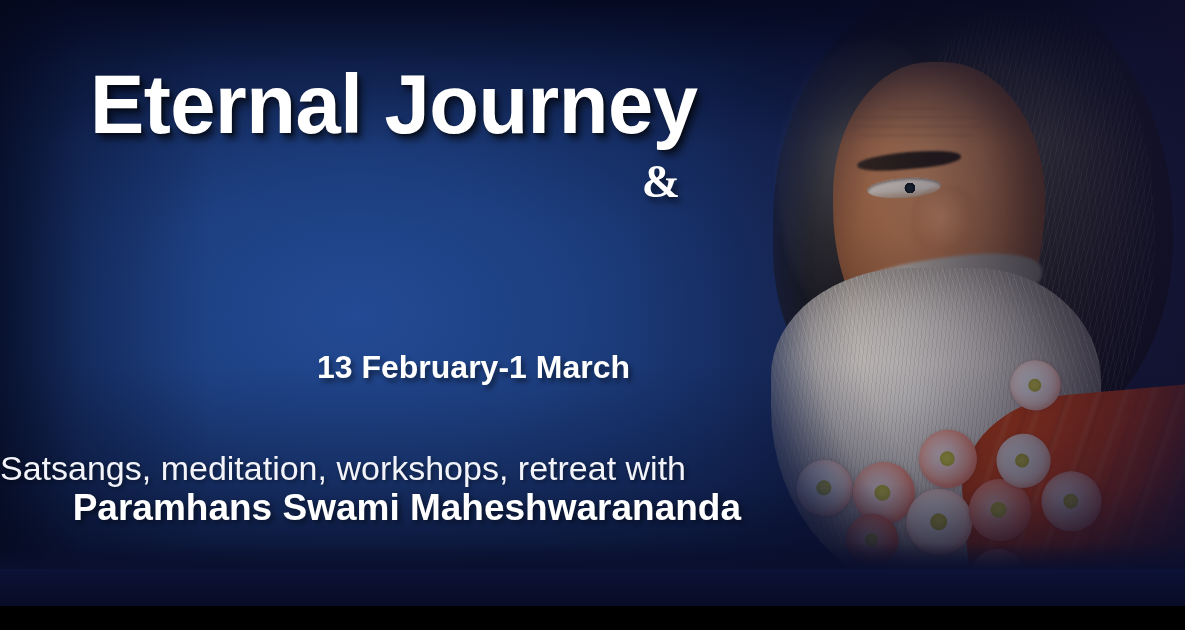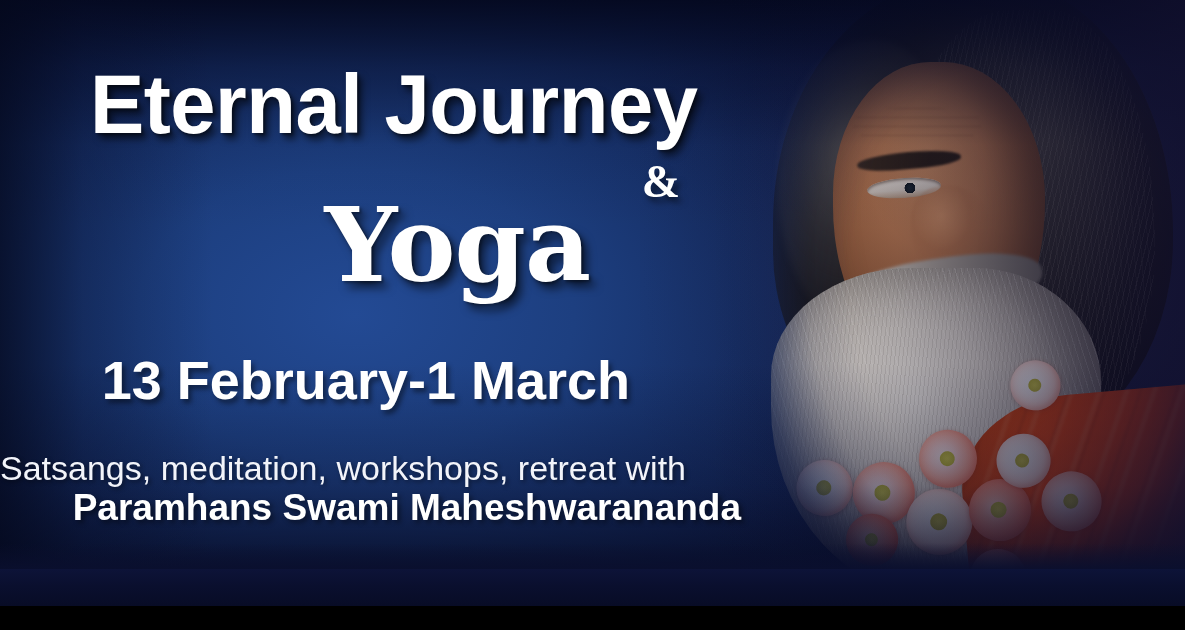--- a/index.html
+++ b/index.html
@@ -308,21 +308,21 @@
     color: #ffffff;
     text-shadow: 6px 7px 8px rgba(0,0,0,0.55), 2px 2px 3px rgba(0,0,0,0.40);
     letter-spacing: -1px;
   }
   .dates {
     position: absolute;
     left: 0; right: 555px; top: 349px;
     text-align: right;
     font-family: "Liberation Sans Narrow", "Liberation Sans", sans-serif;
     font-weight: bold;
-    font-size: 54px;
+    font-size: 32px;
     color: #ffffff;
     text-shadow: 3px 4px 5px rgba(0,0,0,0.45);
     white-space: nowrap;
   }
   .subline {
     position: absolute;
     left: 0; right: 505px; top: 449px;
     text-align: right;
     font-family: "Liberation Sans Narrow", "Liberation Sans", sans-serif;
     font-size: 34px;
@@ -429,19 +429,18 @@
 
   <div class="bg-vignette-top"></div>
   <div class="bg-vignette-side"></div>
 
   <div class="bottom-band-fade"></div>
   <div class="bottom-band"></div>
 
   <div class="text-layer">
     <div class="headline">Eternal Journey</div>
     <div class="amp">&amp;</div>
-    <div class="yoga">Yoga</div>
     <div class="dates">13 February-1 March</div>
     <div class="subline">Satsangs, meditation, workshops, retreat with</div>
     <div class="name">Paramhans Swami Maheshwarananda</div>
   </div>
 
 </div>
 
 </body></html>

